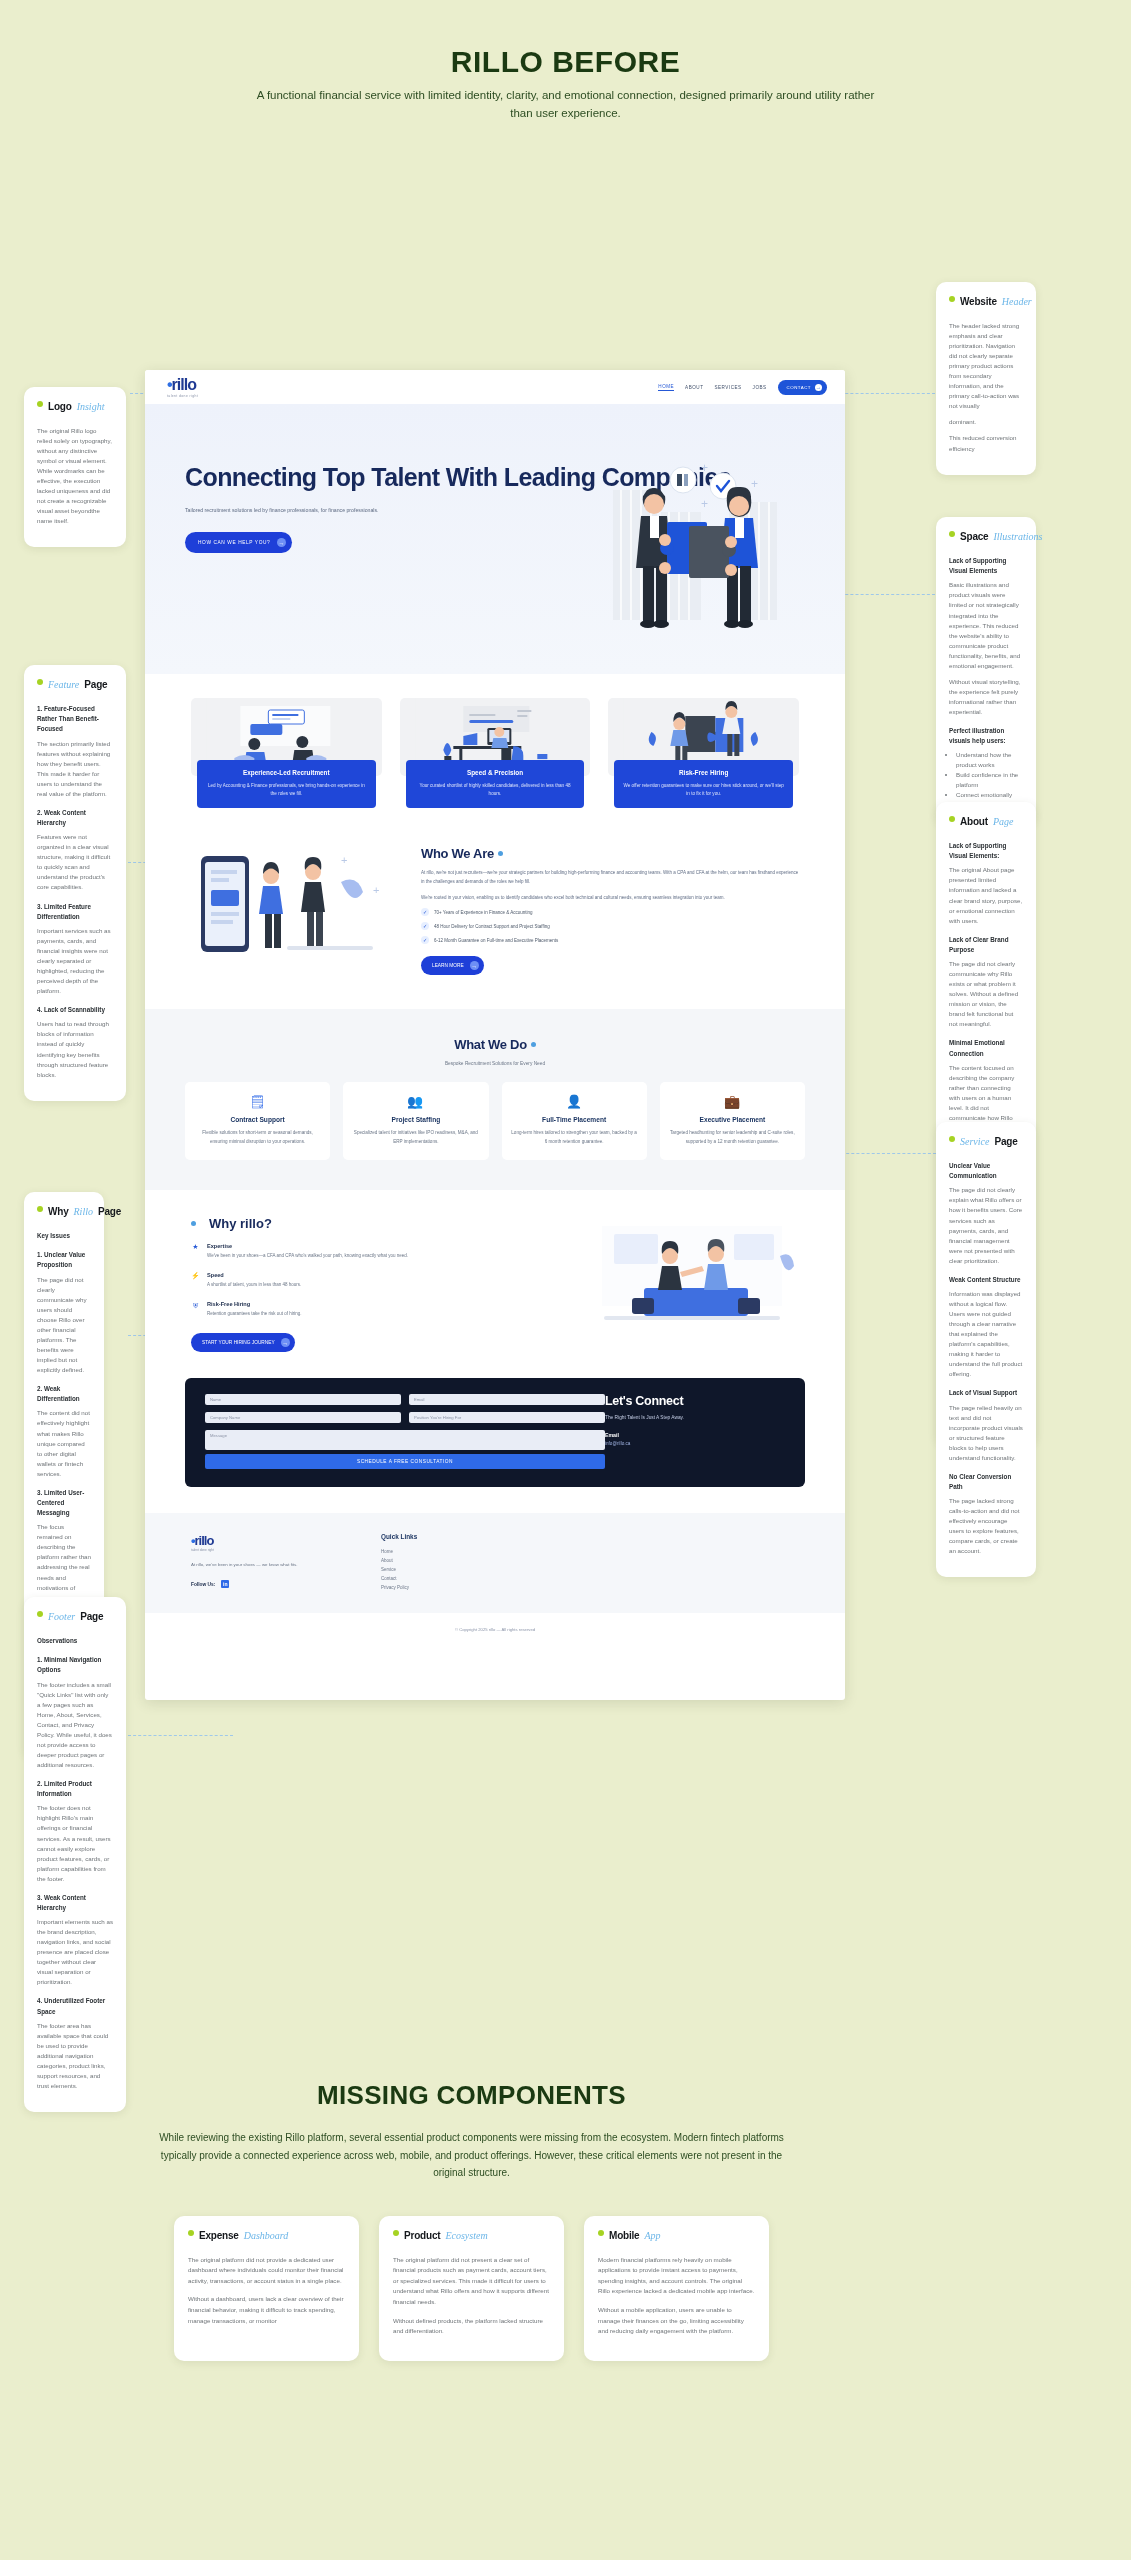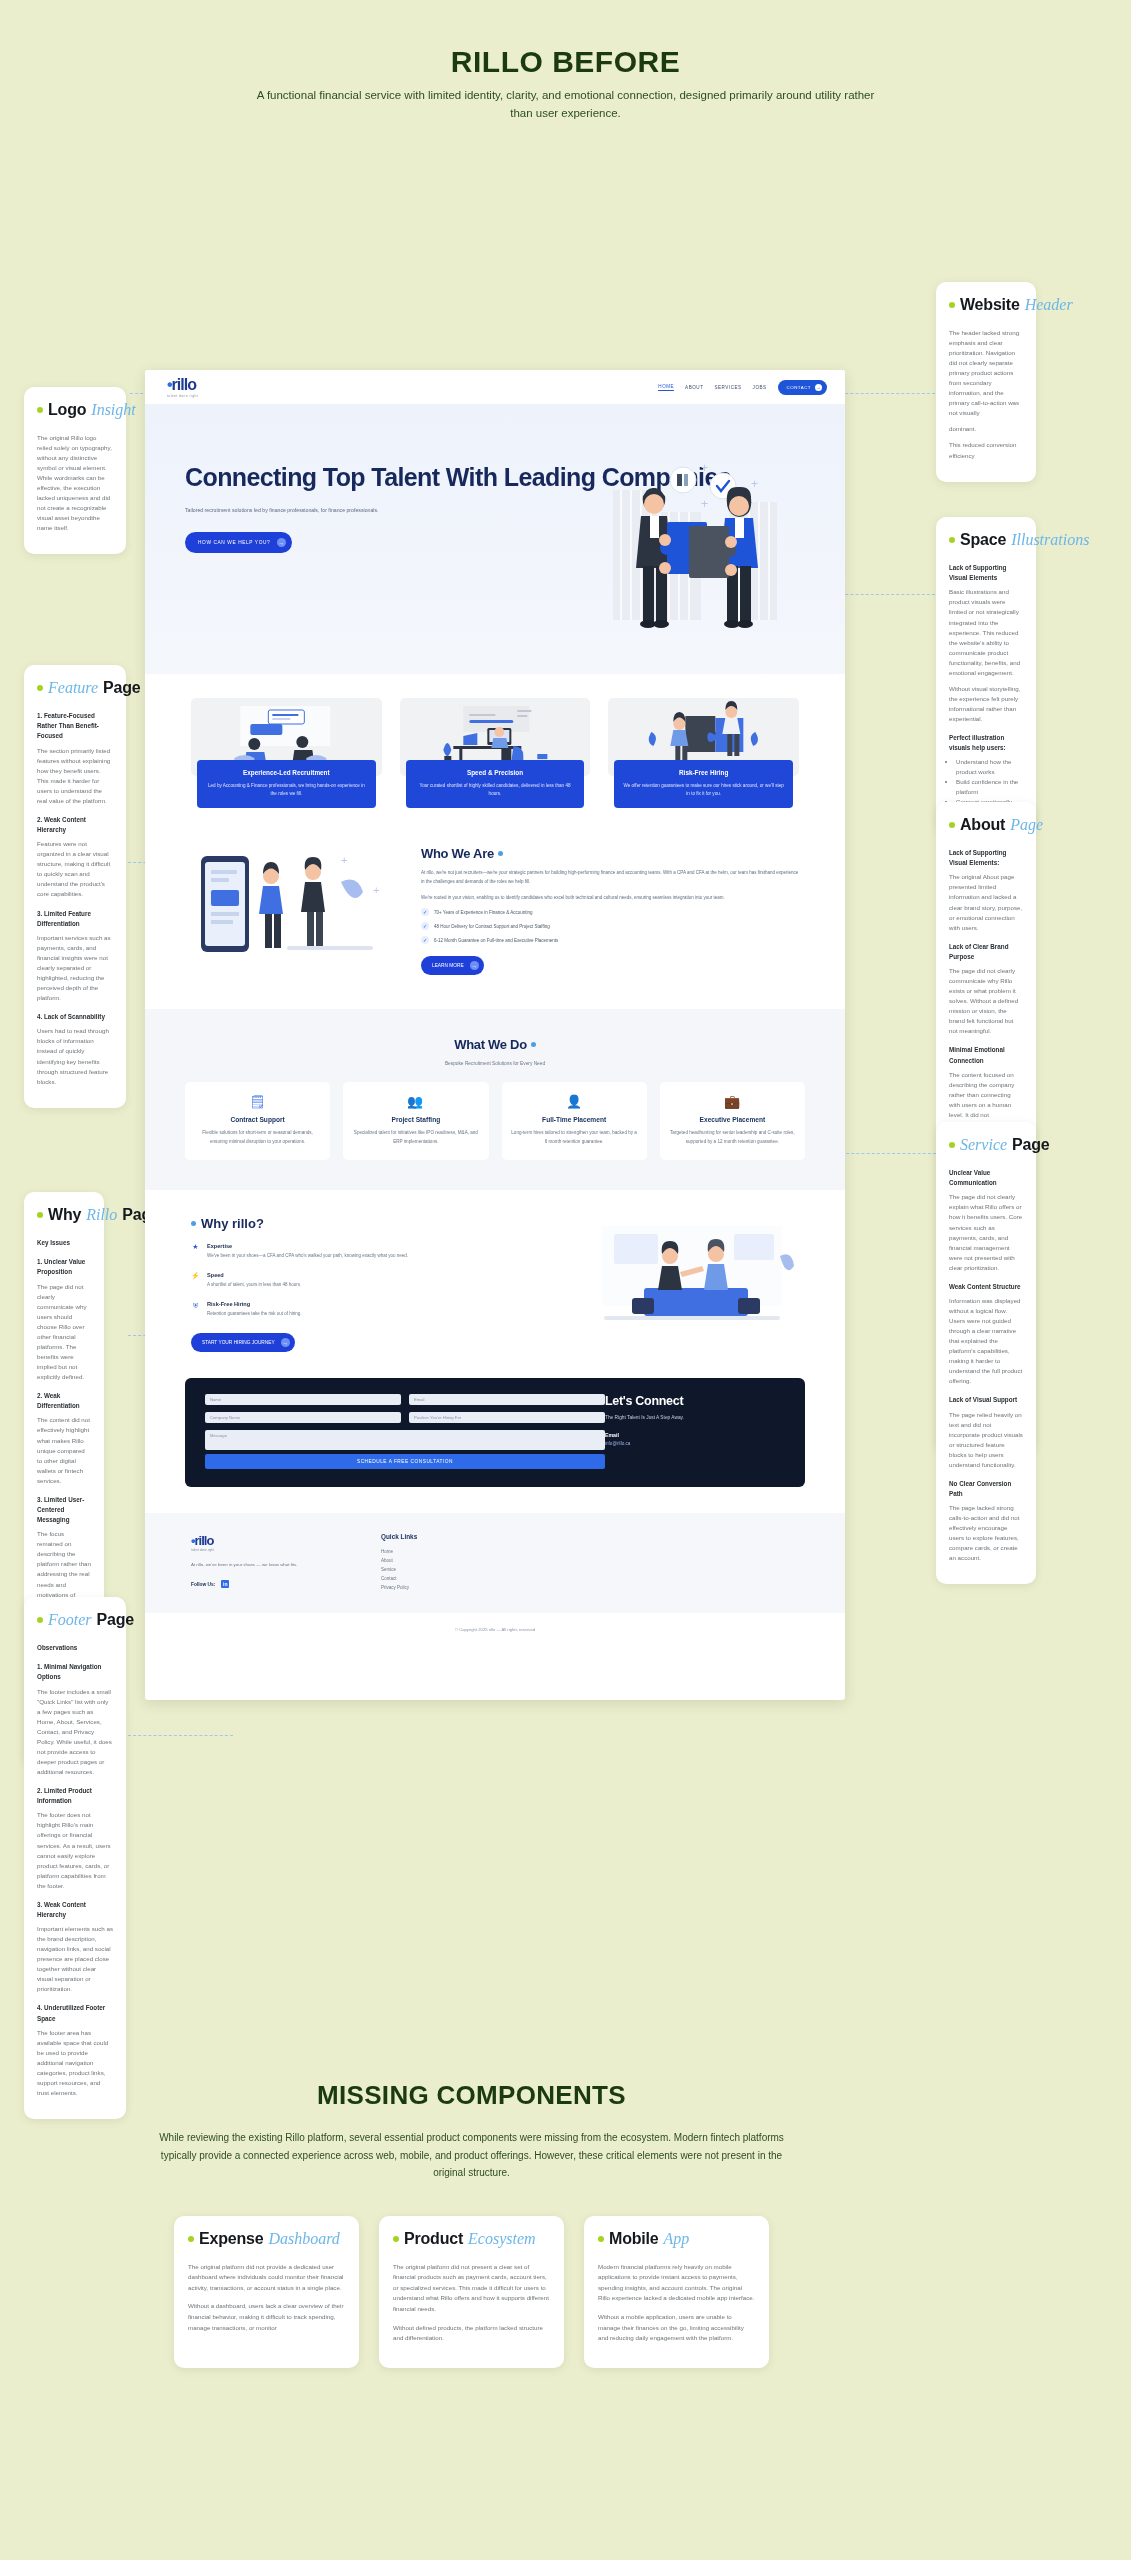--- a/index.html
+++ b/index.html
@@ -18,22 +18,22 @@
     text-align:center; color:#2d4d22; font-size:11.5px;
     line-height:1.55; margin:8px auto 0; max-width:620px;
   }
   
   .card {
     position:absolute; background:#fff; border-radius:10px;
     box-shadow:0 2px 9px rgba(60,70,30,.10);
     padding:14px 13px 15px;
   }
   .card-head {
-    display:flex; align-items:center; gap:5px;
-    font-size:16px; margin-bottom:14px; white-space:nowrap;
+    display:flex; gap:5px;
+    font-size:10px; margin-bottom:14px; white-space:nowrap;
   }
   .dot { width:6px; height:6px; border-radius:50%; background:#a6d323; flex:none; }
   .hd-bold { font-weight:bold; color:#15181c; letter-spacing:-.2px;}
   .hd-ital { font-family:"Liberation Serif", serif; font-style:italic; color:#6cb6e8; }
   .card p { font-size:6.2px; line-height:1.62; color:#6f7478; margin-bottom:6px; }
   .card p.b { font-weight:bold; color:#2a2f33; font-size:6.3px; margin-top:9px; margin-bottom:4px;}
   .card p.first { margin-top:0; }
   .card ul { margin:0 0 0 7px; }
   .card li { font-size:6.2px; line-height:1.6; color:#6f7478; }
 
@@ -107,21 +107,21 @@
   .wwd-sub { font-size:4.8px; color:#6b7687; margin-top:9px; }
   .wwd-row { display:flex; gap:13px; margin-top:16px;}
   .w-card { flex:1; background:#fff; border-radius:5px; padding:13px 9px 14px; }
   .w-ic { font-size:13px; color:#2f6ae8; line-height:1; }
   .w-t { font-size:6.6px; font-weight:bold; color:#16305e; margin-top:8px;}
   .w-d { font-size:4.6px; color:#6b7687; line-height:1.8; margin-top:6px;}
 
   
   .why { padding:26px 46px 0; display:flex; gap:22px;}
   .why-left{flex:1;}
-  .why-h { font-size:13px; font-weight:bold; color:#17295c; display:flex; align-items:center; gap:5px;}
+  .why-h { font-size:13px; font-weight:bold; color:#17295c; display:flex; align-items:center; gap:13px;}
   .why-h .bd{width:5px;height:5px;border-radius:50%;background:#4e9fe0;}
   .why-item { display:flex; gap:7px; margin-top:12px;}
   .why-ic { width:9px;height:9px;border-radius:2px;color:#2558d6;font-size:7px;flex:none;
     display:flex;align-items:center;justify-content:center;}
   .why-t { font-size:5.6px; font-weight:bold; color:#1b2b4b;}
   .why-d { font-size:4.5px; color:#6b7687; line-height:1.8; margin-top:3px;}
   .why-btn { margin-top:15px; display:inline-flex;align-items:center;gap:6px;
     background:#1e3fd8;color:#fff;font-size:4.8px;padding:5px 5px 5px 11px;border-radius:20px;}
   .why-btn .circ{width:9px;height:9px;border-radius:50%;background:#6e90f5;display:flex;
     align-items:center;justify-content:center;font-size:6px;}

